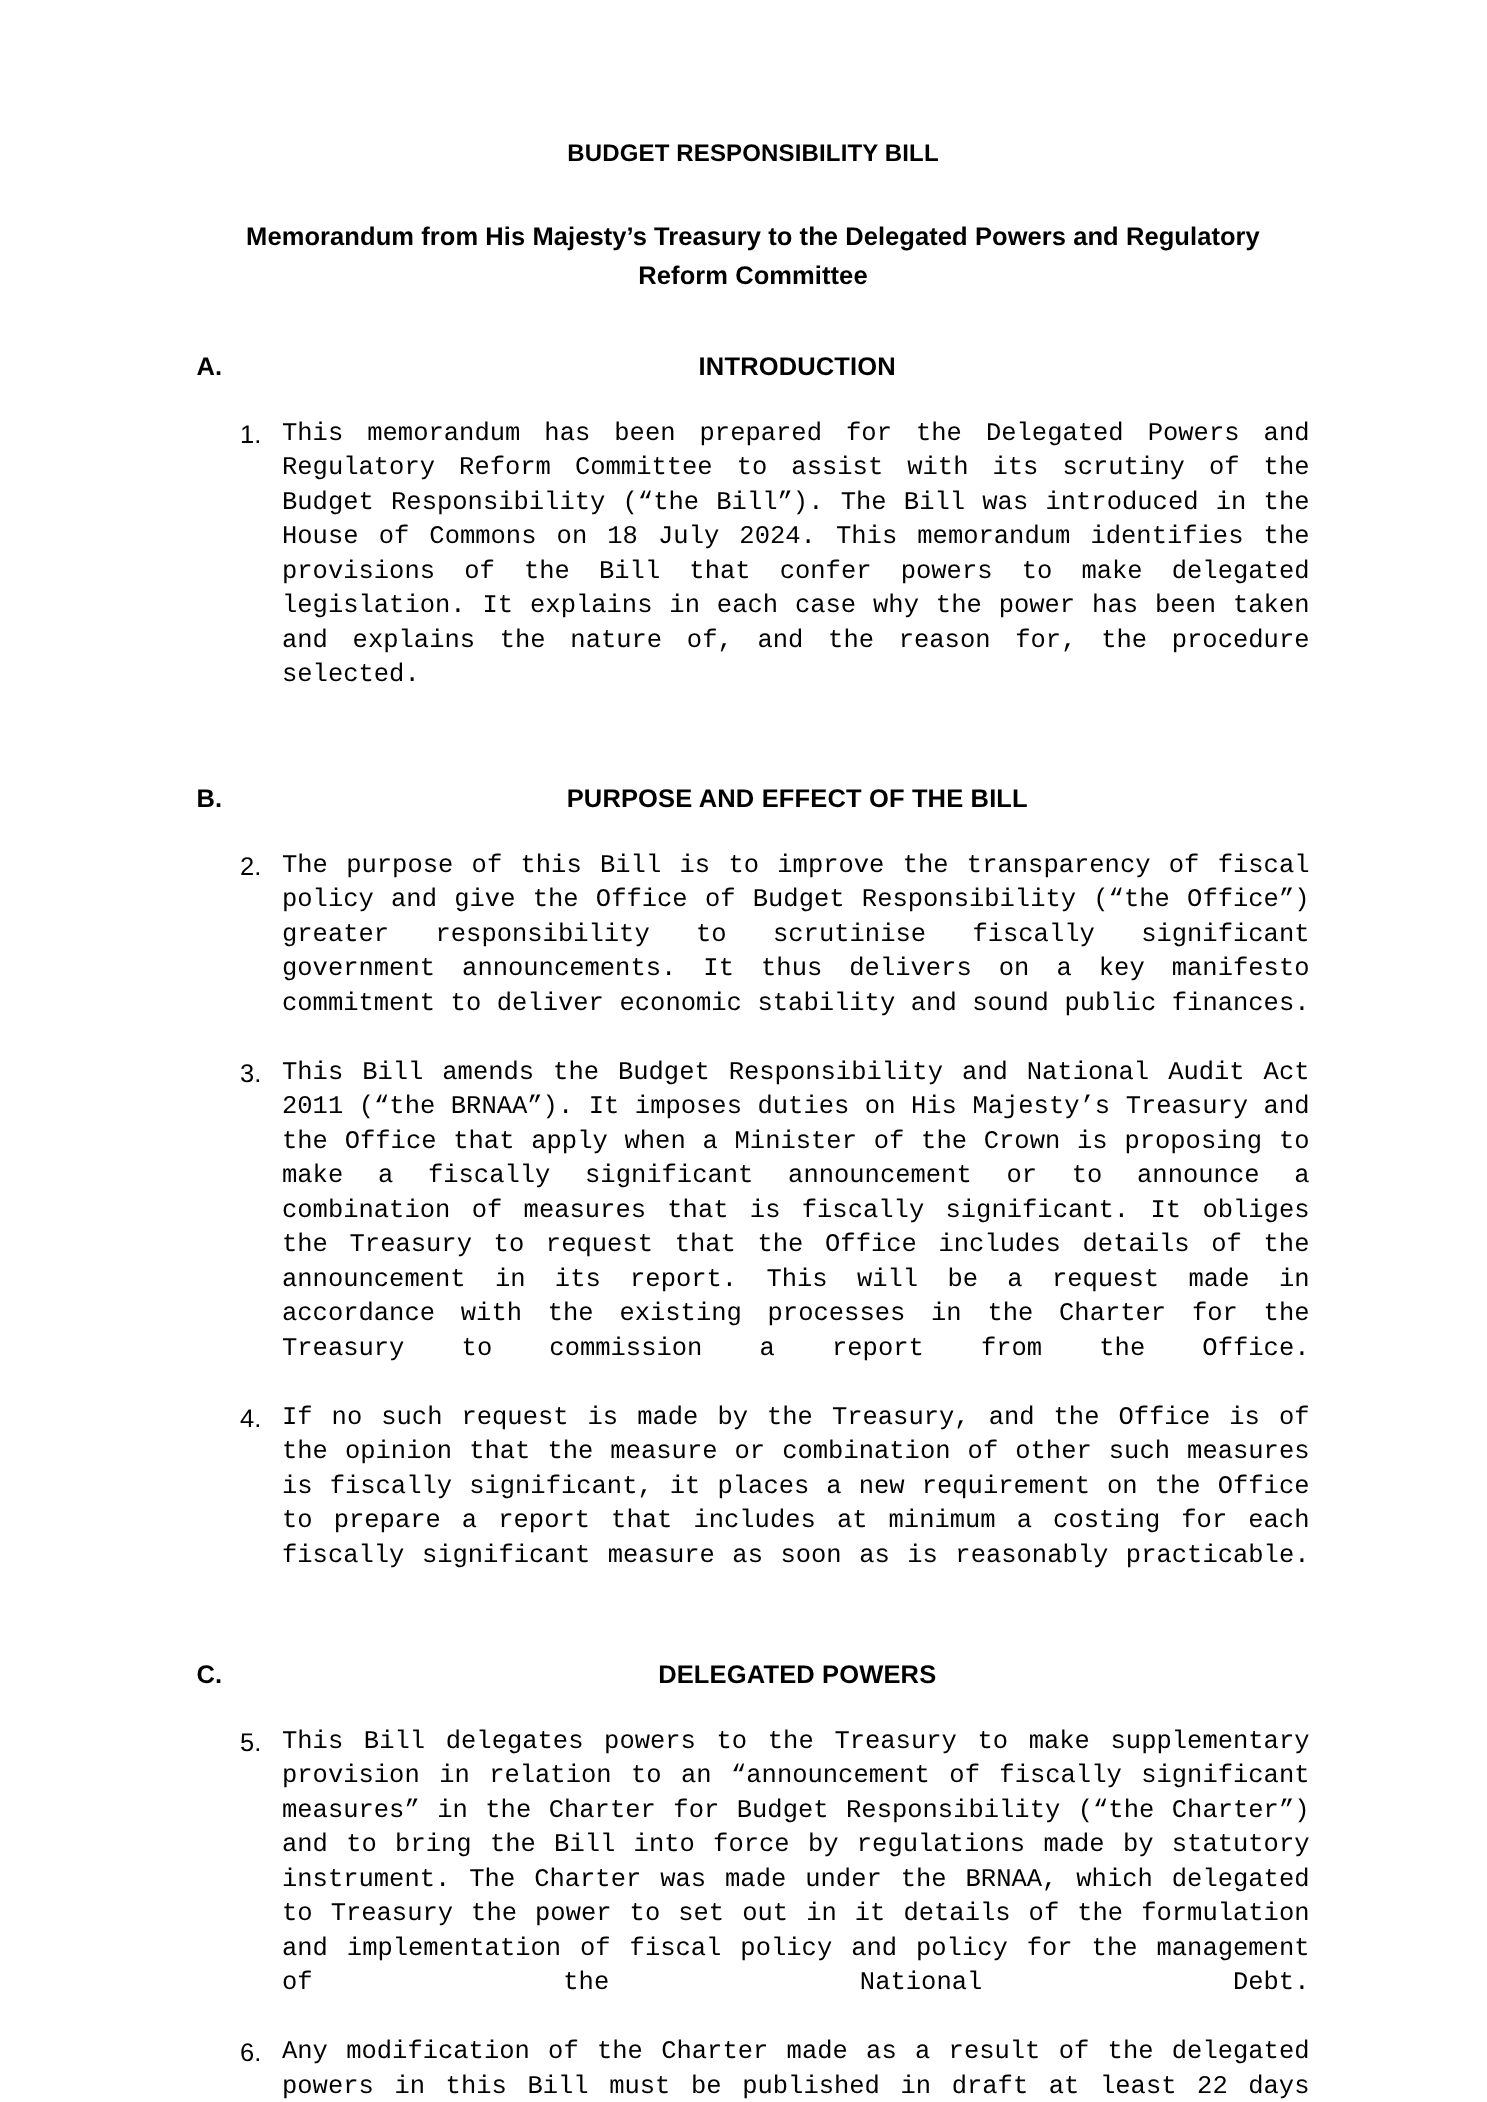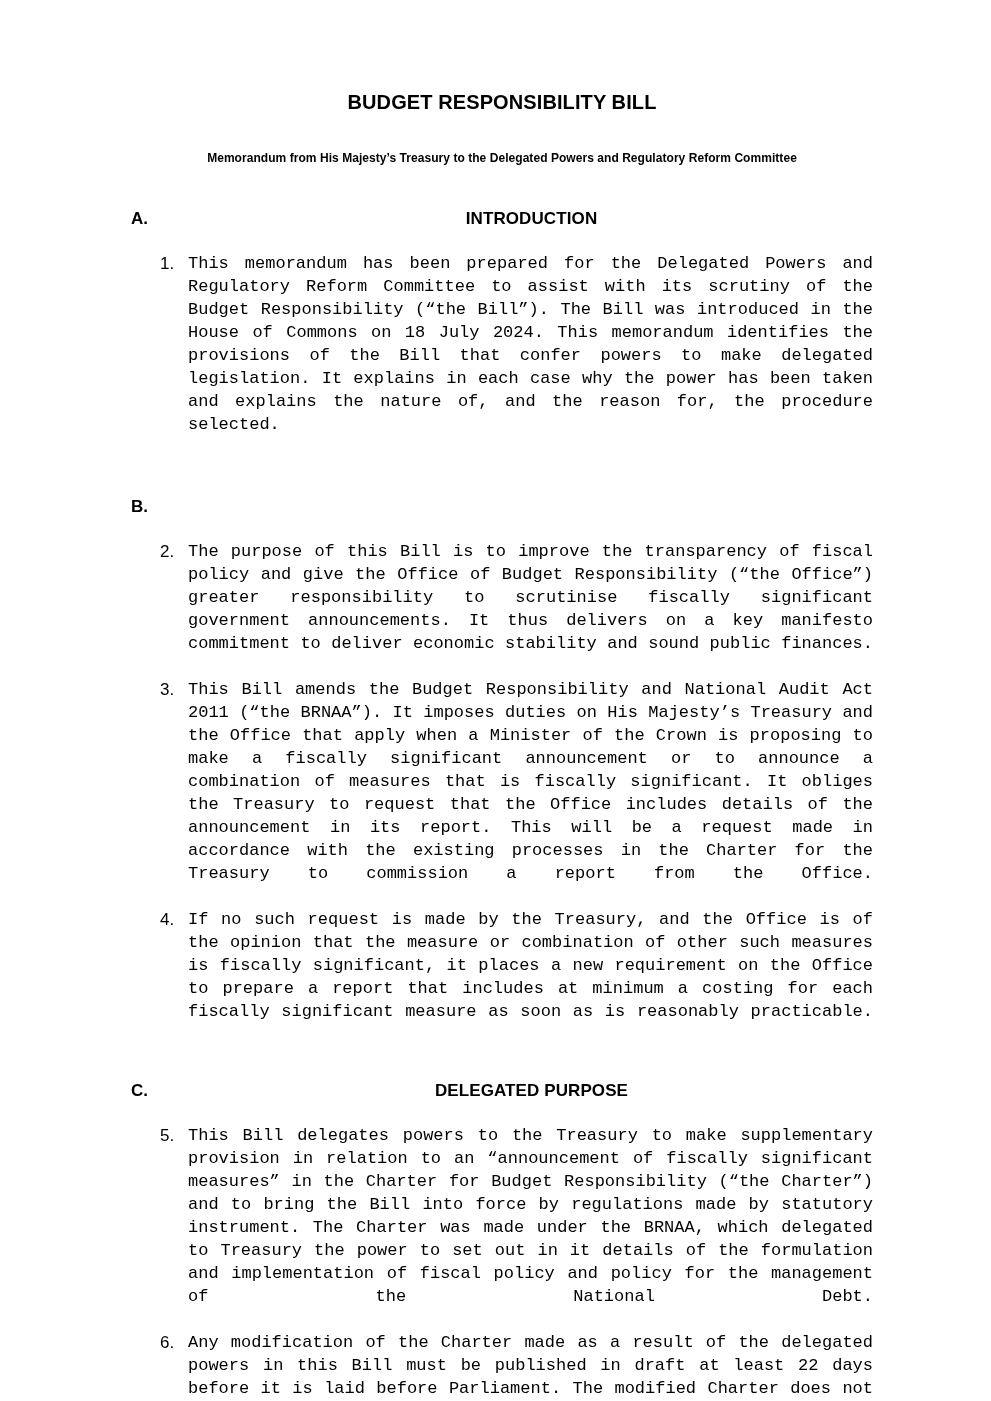--- a/index.html
+++ b/index.html
@@ -28,31 +28,31 @@
   
   .content {
     position: absolute;
     left: 131px;
     top: 0;
     width: 742px;
   }
 
   .doc-title {
     text-align: center;
-    font-size: 20px;
+    font-size: 16px;
     font-weight: bold;
     line-height: 23px;
     margin: 0;
     padding-top: 91px;
     letter-spacing: 0.1px;
   }
 
   .doc-subtitle {
     text-align: center;
-    font-size: 12px;
+    font-size: 17px;
     font-weight: bold;
     line-height: 26px;
     margin: 0;
     padding-top: 31px;
     padding-left: 26px;
     padding-right: 26px;
     letter-spacing: 0.05px;
   }
 
   .section-heading {
@@ -146,40 +146,41 @@
 
     <ol class="para-list list-a">
       <li class="para-item">
         <span class="num">1.</span>
         <span class="body">This memorandum has been prepared for the Delegated Powers and Regulatory Reform Committee to assist with its scrutiny of the Budget Responsibility (“the Bill”). The Bill was introduced in the House of Commons on 18 July 2024. This memorandum identifies the provisions of the Bill that confer powers to make delegated legislation. It explains in each case why the power has been taken and explains the nature of, and the reason for, the procedure selected.</span>
       </li>
     </ol>
 
     <div class="section-heading heading-b">
       <span class="letter">B.</span>
+      <span class="title">PURPOSE AND EFFECT OF THE BILL</span>
     </div>
 
     <ol class="para-list list-b">
       <li class="para-item">
         <span class="num">2.</span>
         <span class="body">The purpose of this Bill is to improve the transparency of fiscal policy and give the Office of Budget Responsibility (“the Office”) greater responsibility to scrutinise fiscally significant government announcements. It thus delivers on a key manifesto commitment to deliver economic stability and sound public finances.</span>
       </li>
       <li class="para-item">
         <span class="num">3.</span>
         <span class="body">This Bill amends the Budget Responsibility and National Audit Act 2011 (“the BRNAA”). It imposes duties on His Majesty’s Treasury and the Office that apply when a Minister of the Crown is proposing to make a fiscally significant announcement or to announce a combination of measures that is fiscally significant. It obliges the Treasury to request that the Office includes details of the announcement in its report. This will be a request made in accordance with the existing processes in the Charter for the Treasury to commission a report from the Office.</span>
       </li>
       <li class="para-item">
         <span class="num">4.</span>
         <span class="body">If no such request is made by the Treasury, and the Office is of the opinion that the measure or combination of other such measures is fiscally significant, it places a new requirement on the Office to prepare a report that includes at minimum a costing for each fiscally significant measure as soon as is reasonably practicable.</span>
       </li>
     </ol>
 
     <div class="section-heading heading-c">
       <span class="letter">C.</span>
-      <span class="title">DELEGATED PURPOSE</span>
+      <span class="title">DELEGATED POWERS</span>
     </div>
 
     <ol class="para-list list-c">
       <li class="para-item">
         <span class="num">5.</span>
         <span class="body">This Bill delegates powers to the Treasury to make supplementary provision in relation to an “announcement of fiscally significant measures” in the Charter for Budget Responsibility (“the Charter”) and to bring the Bill into force by regulations made by statutory instrument. The Charter was made under the BRNAA, which delegated to Treasury the power to set out in it details of the formulation and implementation of fiscal policy and policy for the management of the National Debt.</span>
       </li>
       <li class="para-item">
         <span class="num">6.</span>
         <span class="body">Any modification of the Charter made as a result of the delegated powers in this Bill must be published in draft at least 22 days before it is laid before Parliament. The modified Charter does not come into force until it has been approved by a resolution of the House of Commons.</span>

